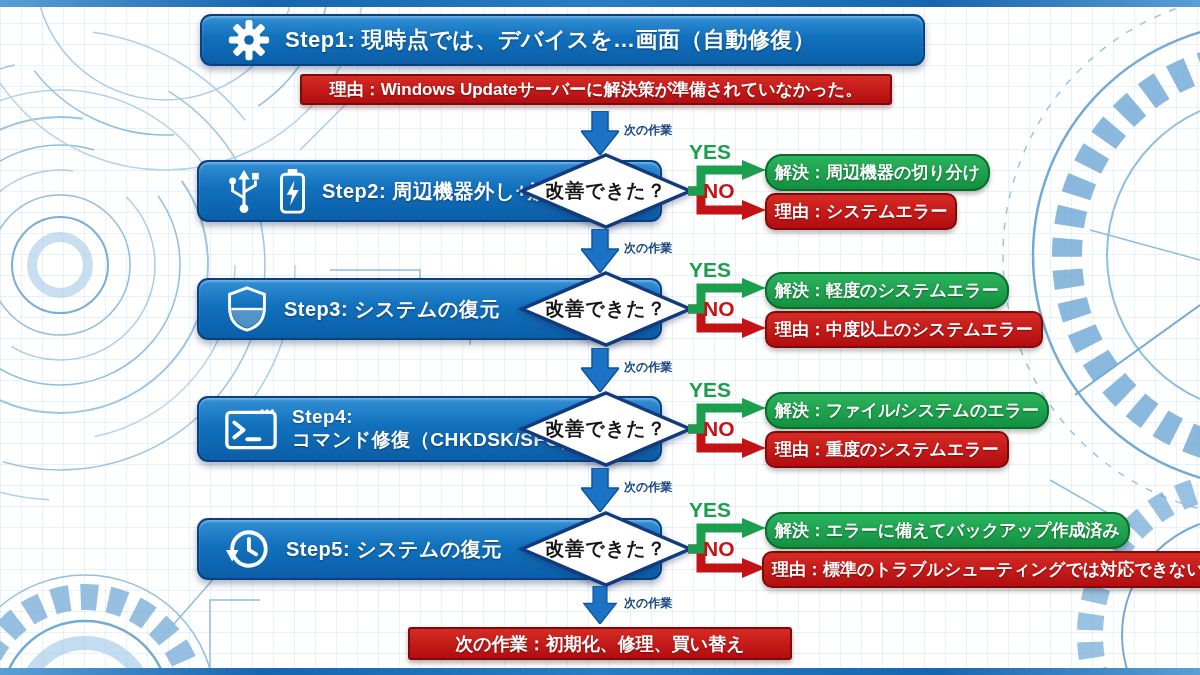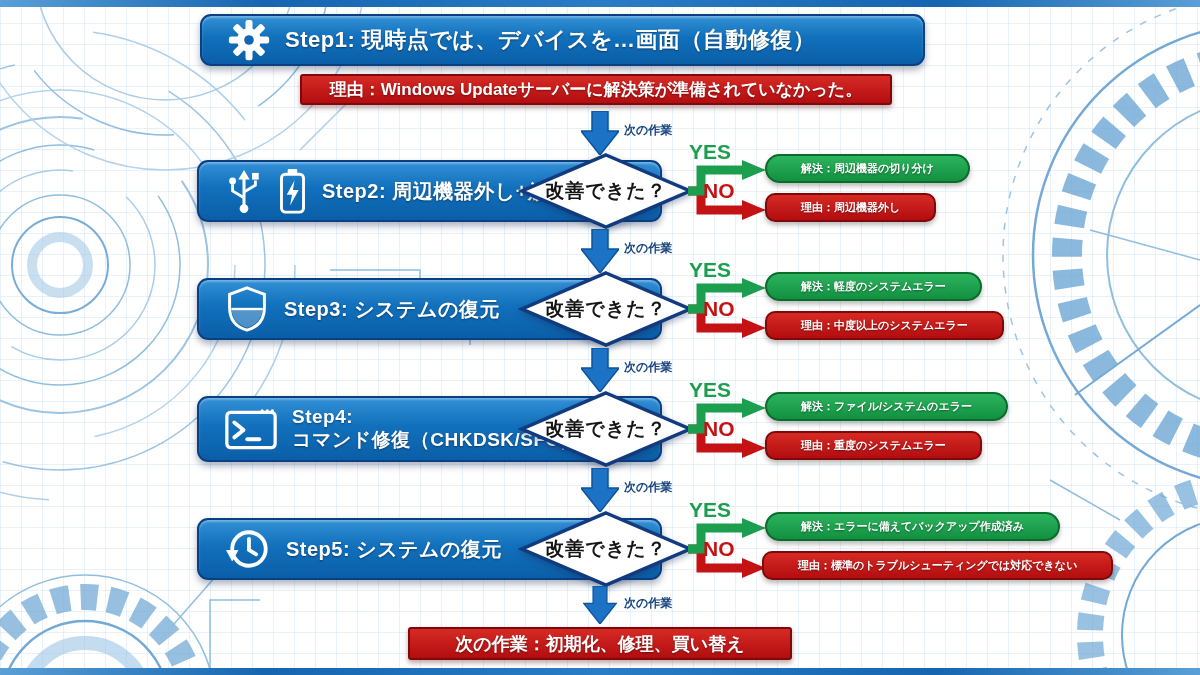--- a/index.html
+++ b/index.html
@@ -43,22 +43,22 @@
   .banner{
     position:absolute;display:flex;align-items:center;justify-content:center;
     box-sizing:border-box;color:#fff;font-weight:bold;white-space:nowrap;
     text-shadow:0 1px 2px rgba(0,0,0,.4);
     background:linear-gradient(180deg,#d62a24,#b30d10);
     border:2px solid #7d090b;border-radius:3px;
     box-shadow:0 3px 5px rgba(80,10,10,.35);
   }
 
   .pill{
-    position:absolute;display:inline-block;padding:5px 34px;
-    color:#fff;font-weight:bold;font-size:11px;white-space:nowrap;
+    position:absolute;display:inline-block;padding:5px 8px;
+    color:#fff;font-weight:bold;font-size:17px;white-space:nowrap;
     text-shadow:0 1px 2px rgba(0,0,0,.4);
     box-shadow:0 3px 5px rgba(0,0,0,.28);
   }
   .pill.green{
     background:linear-gradient(180deg,#2cb35e,#129140);
     border:2px solid #0a6b2d;border-radius:17px;
   }
   .pill.red{
     background:linear-gradient(180deg,#d62a24,#b30d10);
     border:2px solid #7d090b;border-radius:10px;
@@ -179,21 +179,21 @@
     </div>
     <svg class="branch" style="left:686px;top:151px" viewBox="0 0 82 80">
       <path d="M2 40 L15 40 L15 59 L58 59" stroke="#c51315" stroke-width="9" fill="none"></path>
       <polygon points="56,49 80,59 56,69" fill="#c51315"></polygon>
       <path d="M2 40 L15 40 L15 19 L58 19" stroke="#1b9e4e" stroke-width="9" fill="none"></path>
       <polygon points="56,9 80,19 56,29" fill="#1b9e4e"></polygon>
     </svg>
     <div class="yes-label" style="left:689px;top:140px">YES</div>
     <div class="no-label" style="left:703px;top:179px">NO</div>
     <div class="pill green" style="left:765px;top:154px">解決：周辺機器の切り分け</div>
-    <div class="pill red" style="left:765px;top:193px">理由：周辺機器外し</div>
+    <div class="pill red" style="left:765px;top:193px">理由：システムエラー</div>
 
     <svg class="down-arrow" style="left:581px;top:229px" width="38" height="44" viewBox="0 0 38 44">
       <path d="M11 0 H27 V20 H38 L19 44 L0 20 H11 Z" fill="#1c73c6" stroke="#0d549c" stroke-width="1.5"></path>
     </svg>
     <div class="next-label" style="left:624px;top:240px">次の作業</div>
 
     <div class="step-box" style="left:197px;top:278px;width:465px;height:62px">
       <span class="icon">
         <svg width="44" height="48" viewBox="0 0 48 52">
           <path d="M24 3 L43 10 V24 C43 38 35 46 24 49 C13 46 5 38 5 24 V10 Z" fill="none" stroke="#fff" stroke-width="3.2"></path>

